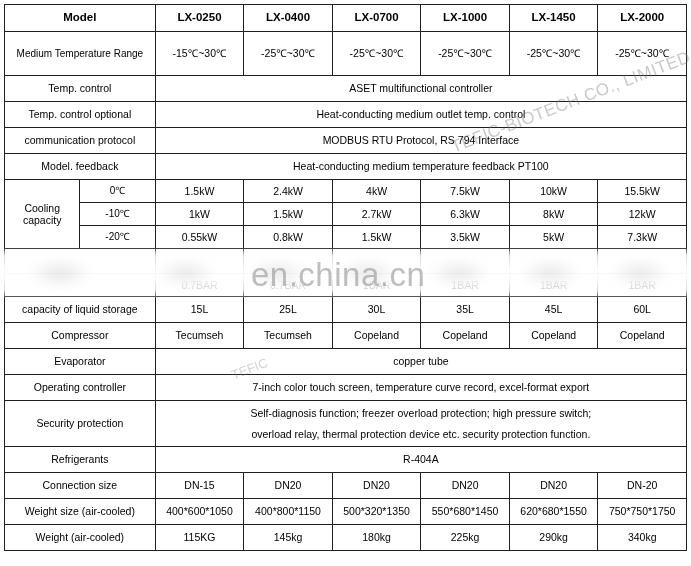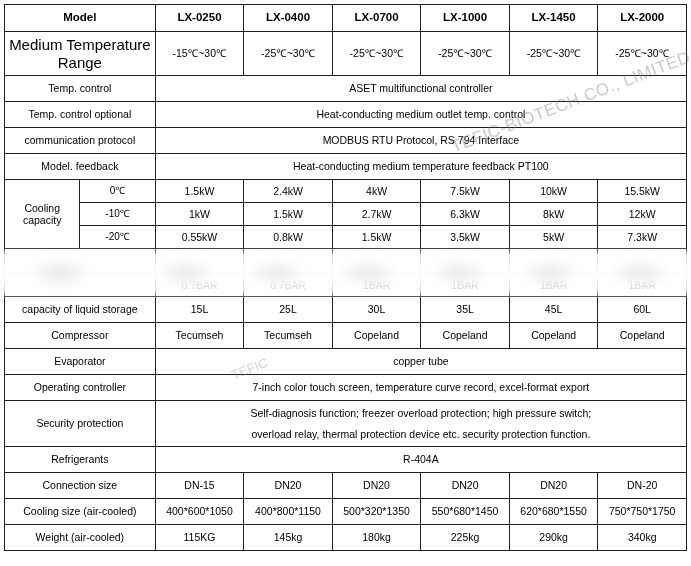--- a/index.html
+++ b/index.html
@@ -69,21 +69,21 @@
     font-size: 11.5px;
   }
 
   
   tr.mtr td {
     height: 44px;
     font-weight: normal;
   }
   tr.mtr td.lbl {
     font-weight: normal;
-    font-size: 15px;
+    font-size: 10px;
   }
 
   
   tr.sec td {
     height: 46px;
   }
   td.twoline {
     text-align: left;
     padding-left: 5px;
     line-height: 1.95;
@@ -324,21 +324,21 @@
         <td class="lbl" colspan="2">Connection size</td>
         <td class="val">DN-15</td>
         <td class="val">DN20</td>
         <td class="val">DN20</td>
         <td class="val">DN20</td>
         <td class="val">DN20</td>
         <td class="val">DN-20</td>
       </tr>
 
       <tr class="tall">
-        <td class="lbl" colspan="2">Cooling size (air-cooled)</td>
+        <td class="lbl" colspan="2">Weight size (air-cooled)</td>
         <td class="val">400*600*1050</td>
         <td class="val">400*800*1150</td>
         <td class="val">500*320*1350</td>
         <td class="val">550*680*1450</td>
         <td class="val">620*680*1550</td>
         <td class="val">750*750*1750</td>
       </tr>
 
       <tr class="tall">
         <td class="lbl" colspan="2">Weight (air-cooled)</td>
@@ -348,17 +348,18 @@
         <td class="val">225kg</td>
         <td class="val">290kg</td>
         <td class="val">340kg</td>
       </tr>
 
     </tbody>
   </table>
 
   <div class="wm-band"></div>
   <div class="wm-band-smudge"></div>
+  <div class="wm-cn">en.china.cn</div>
 
   <div class="wm wm-diag">TEFIC-BIOTECH CO., LIMITED</div>
   <div class="wm wm-small">TEFIC</div>
 
 </div>
 
 </body></html>

